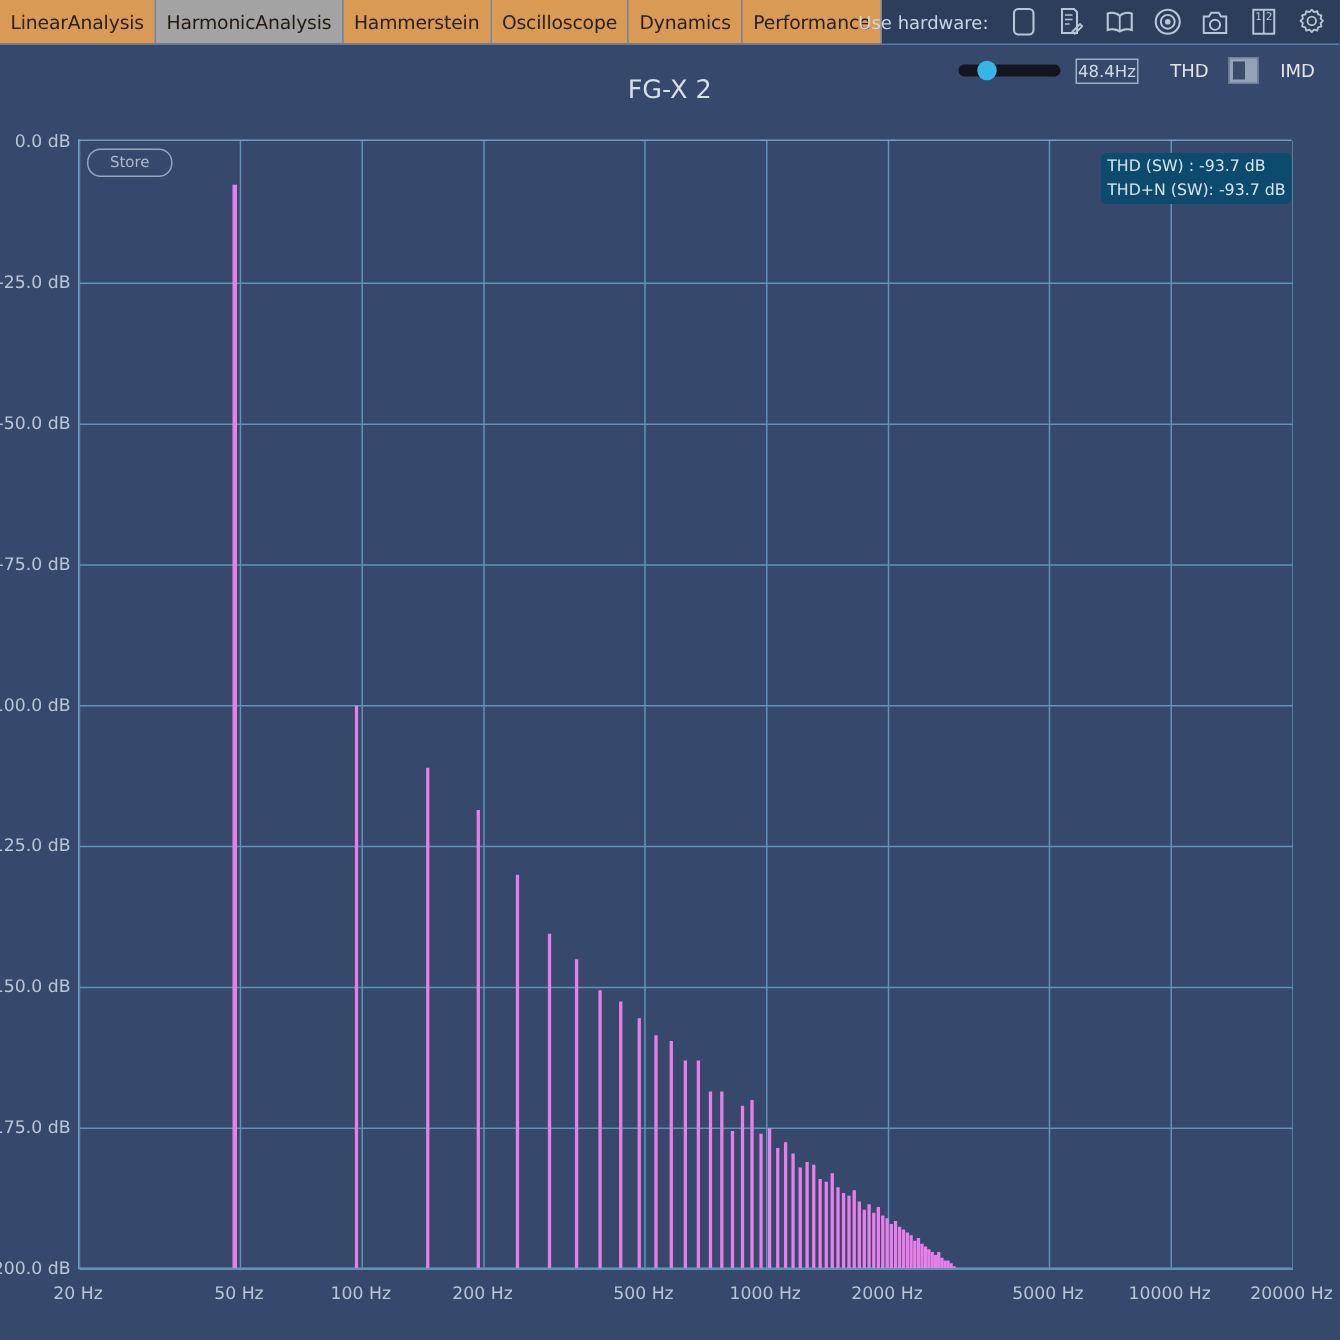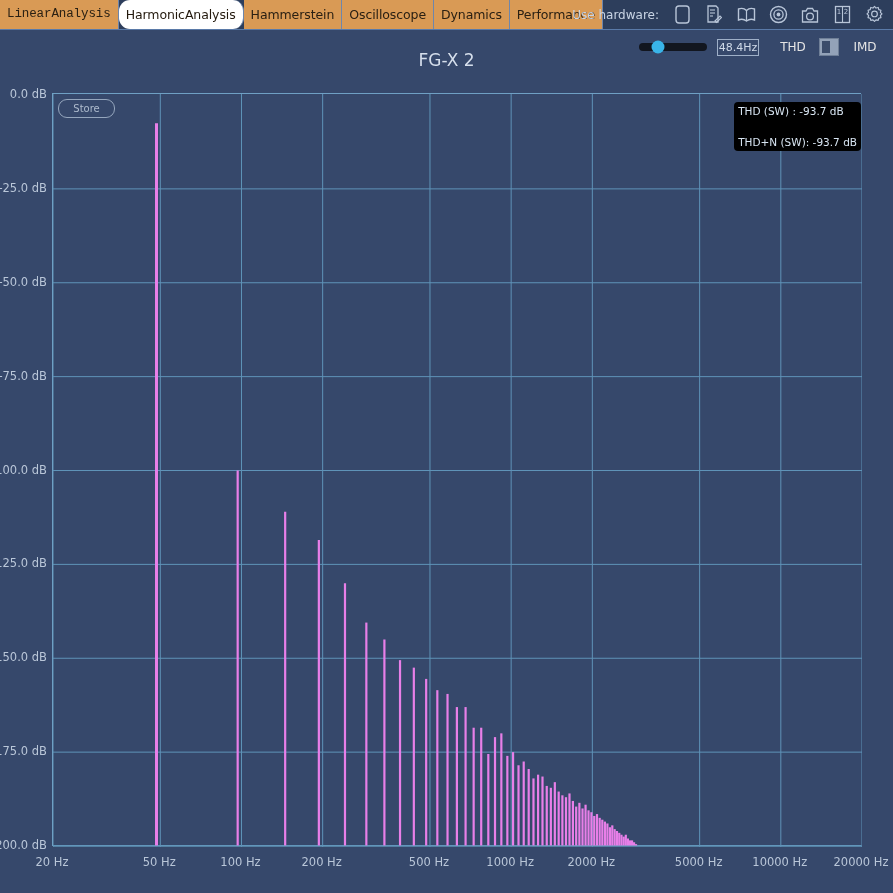--- a/index.html
+++ b/index.html
@@ -36,25 +36,24 @@
     line-height: 29px;
     padding: 0 7px;
     border-right: 1px solid #6e86ab;
     cursor: pointer;
     white-space: nowrap;
     letter-spacing: -0.1px;
     box-sizing: border-box;
     height: 29px;
   }
   .tab.active {
-    background: #ffffff;
+    background: #a3a3a3;
     color: #23190d;
-    border-radius: 11px;
-  }
-  .tab:first-child { border-left: none; font-family: Liberation Mono, monospace; }
+  }
+  .tab:first-child { border-left: none; }
 
   #hw-group {
     position: absolute;
     right: 8px; top: 0;
     height: 29px;
     display: flex;
     align-items: center;
     gap: 10px;
   }
   #hw-label {
@@ -201,26 +200,26 @@
     align-items: center;
     justify-content: center;
     cursor: pointer;
     background: transparent;
   }
 
   
   #thd-box {
     position: absolute;
     right: 32px; top: 102px;
-    background: #000000;
+    background: #0c4a6e;
     border-radius: 4px;
     padding: 2px 4px;
     display: flex;
     flex-direction: column;
-    gap: 17px;
+    gap: 2px;
   }
   .thd-line {
     color: #d8e5f2;
     font-size: 10.5px;
     white-space: nowrap;
     line-height: 14px;
   }
 </style>
 </head>
 <body>

